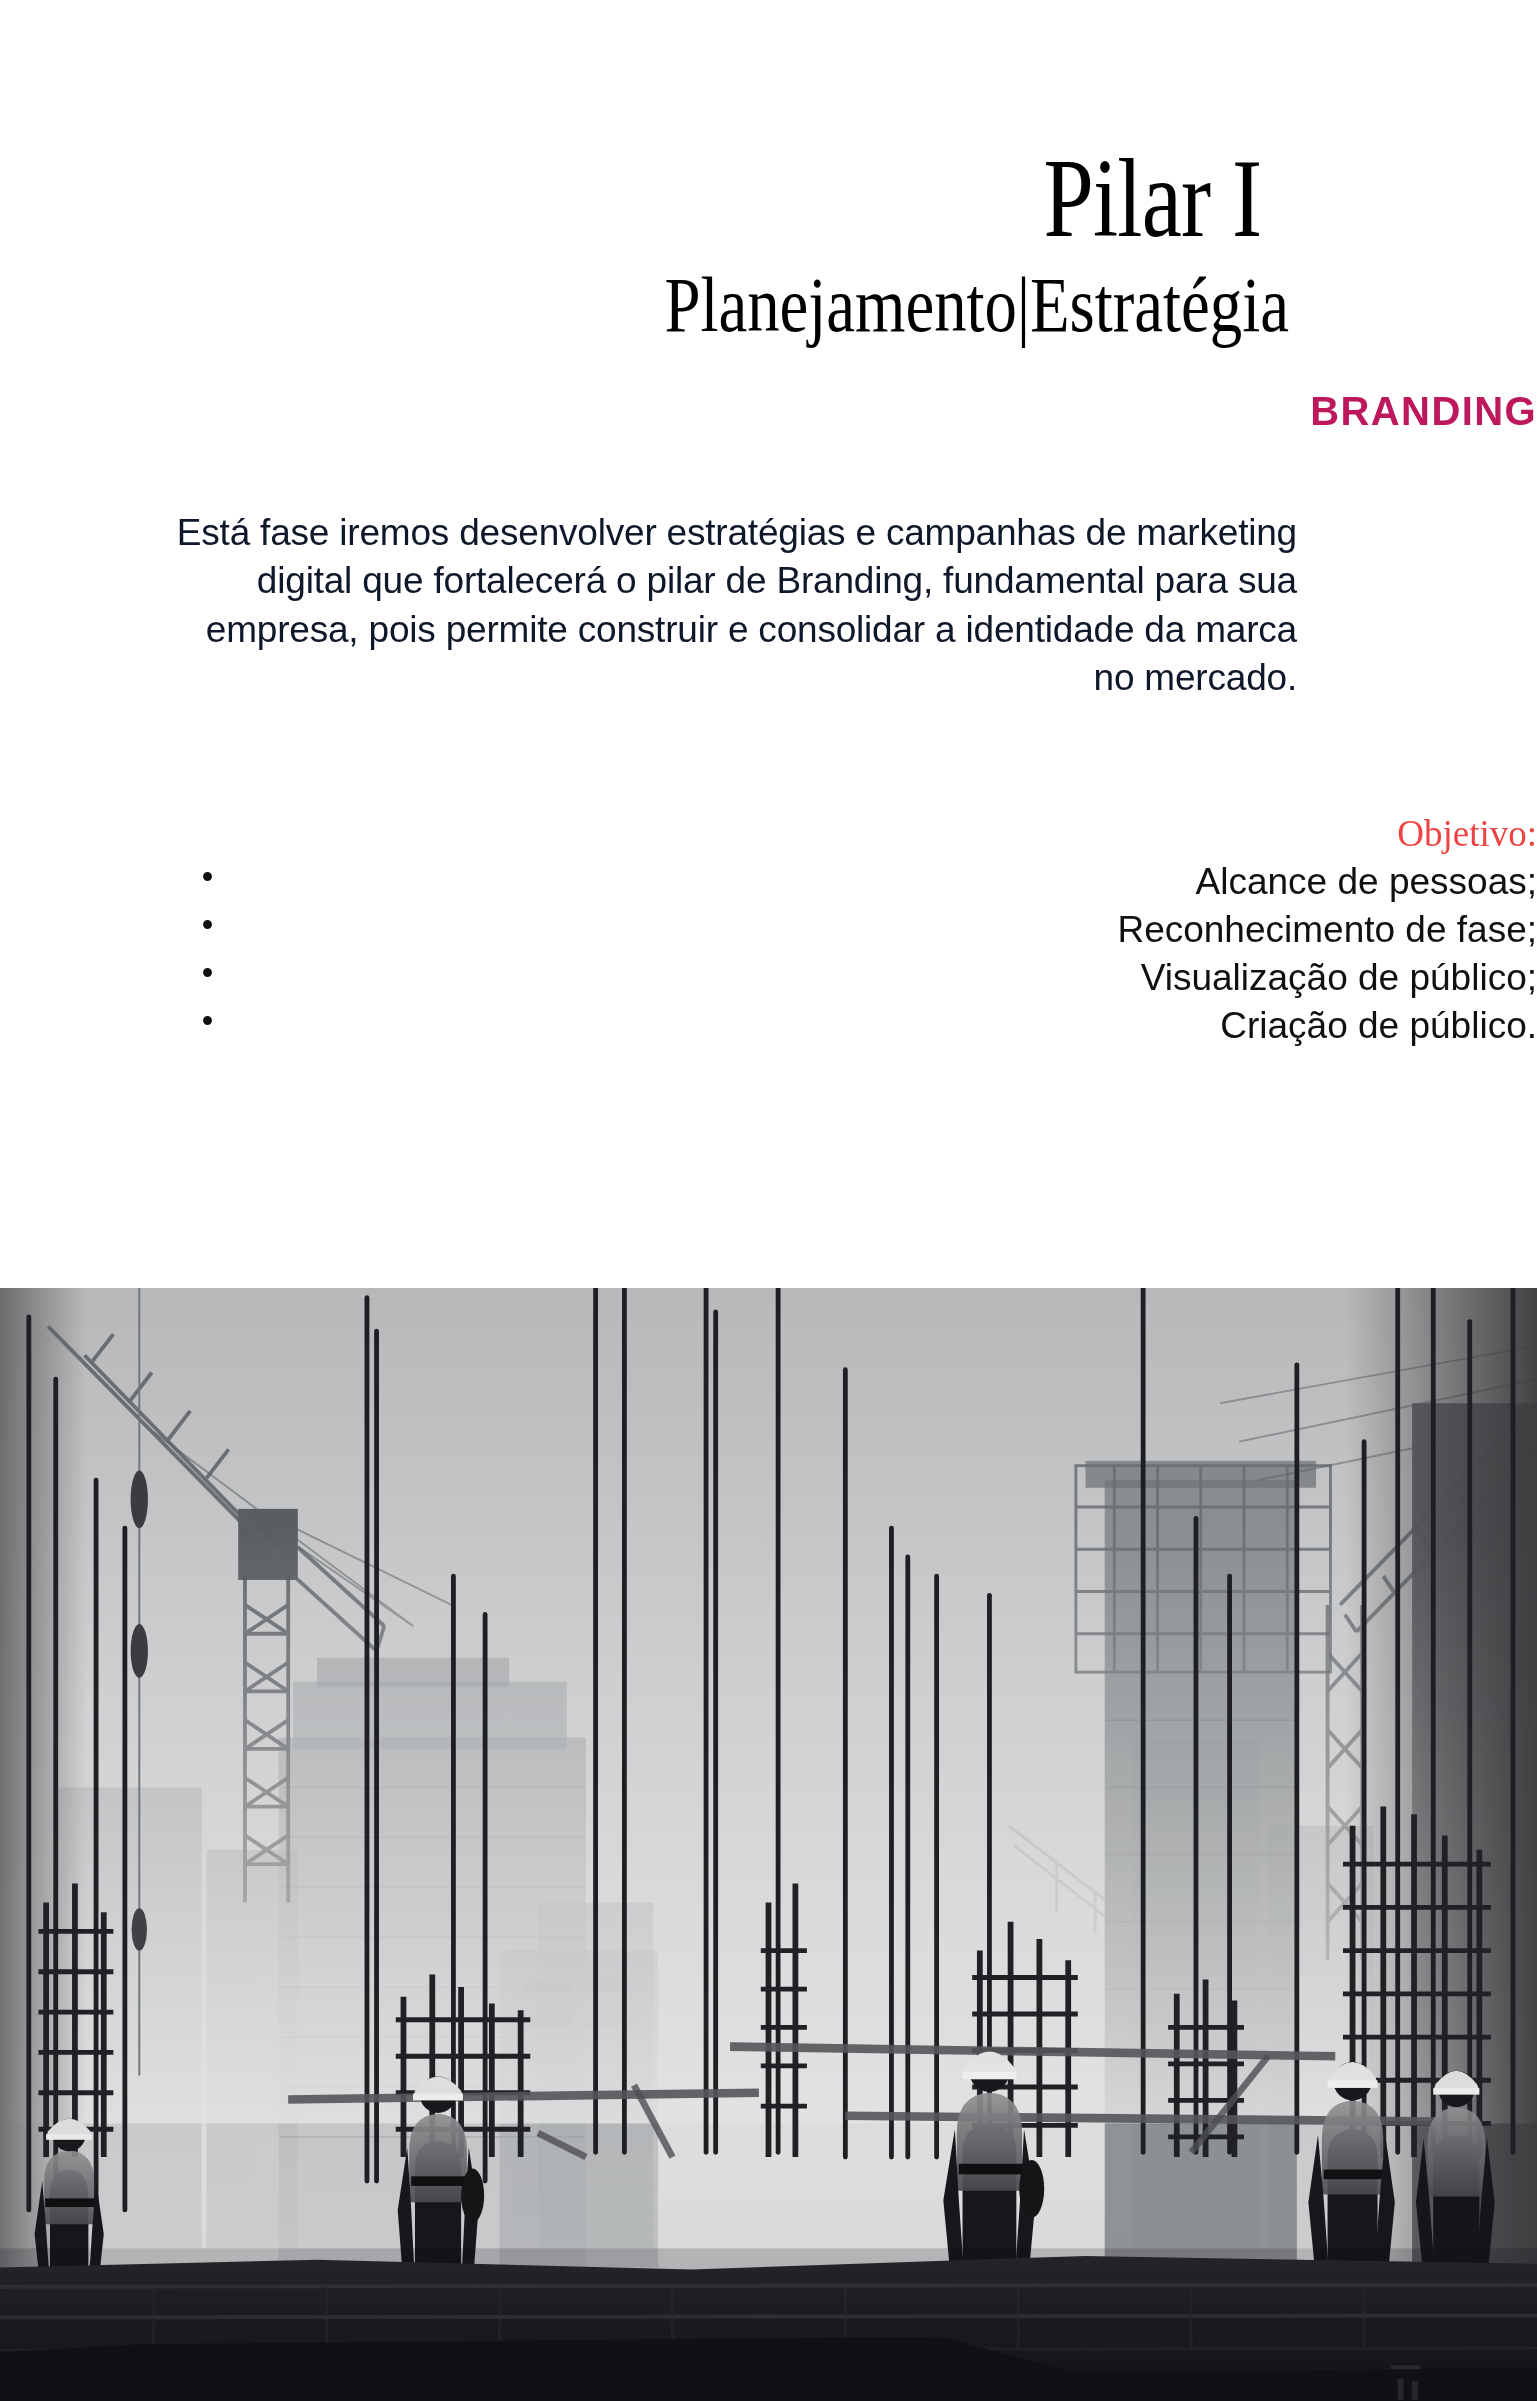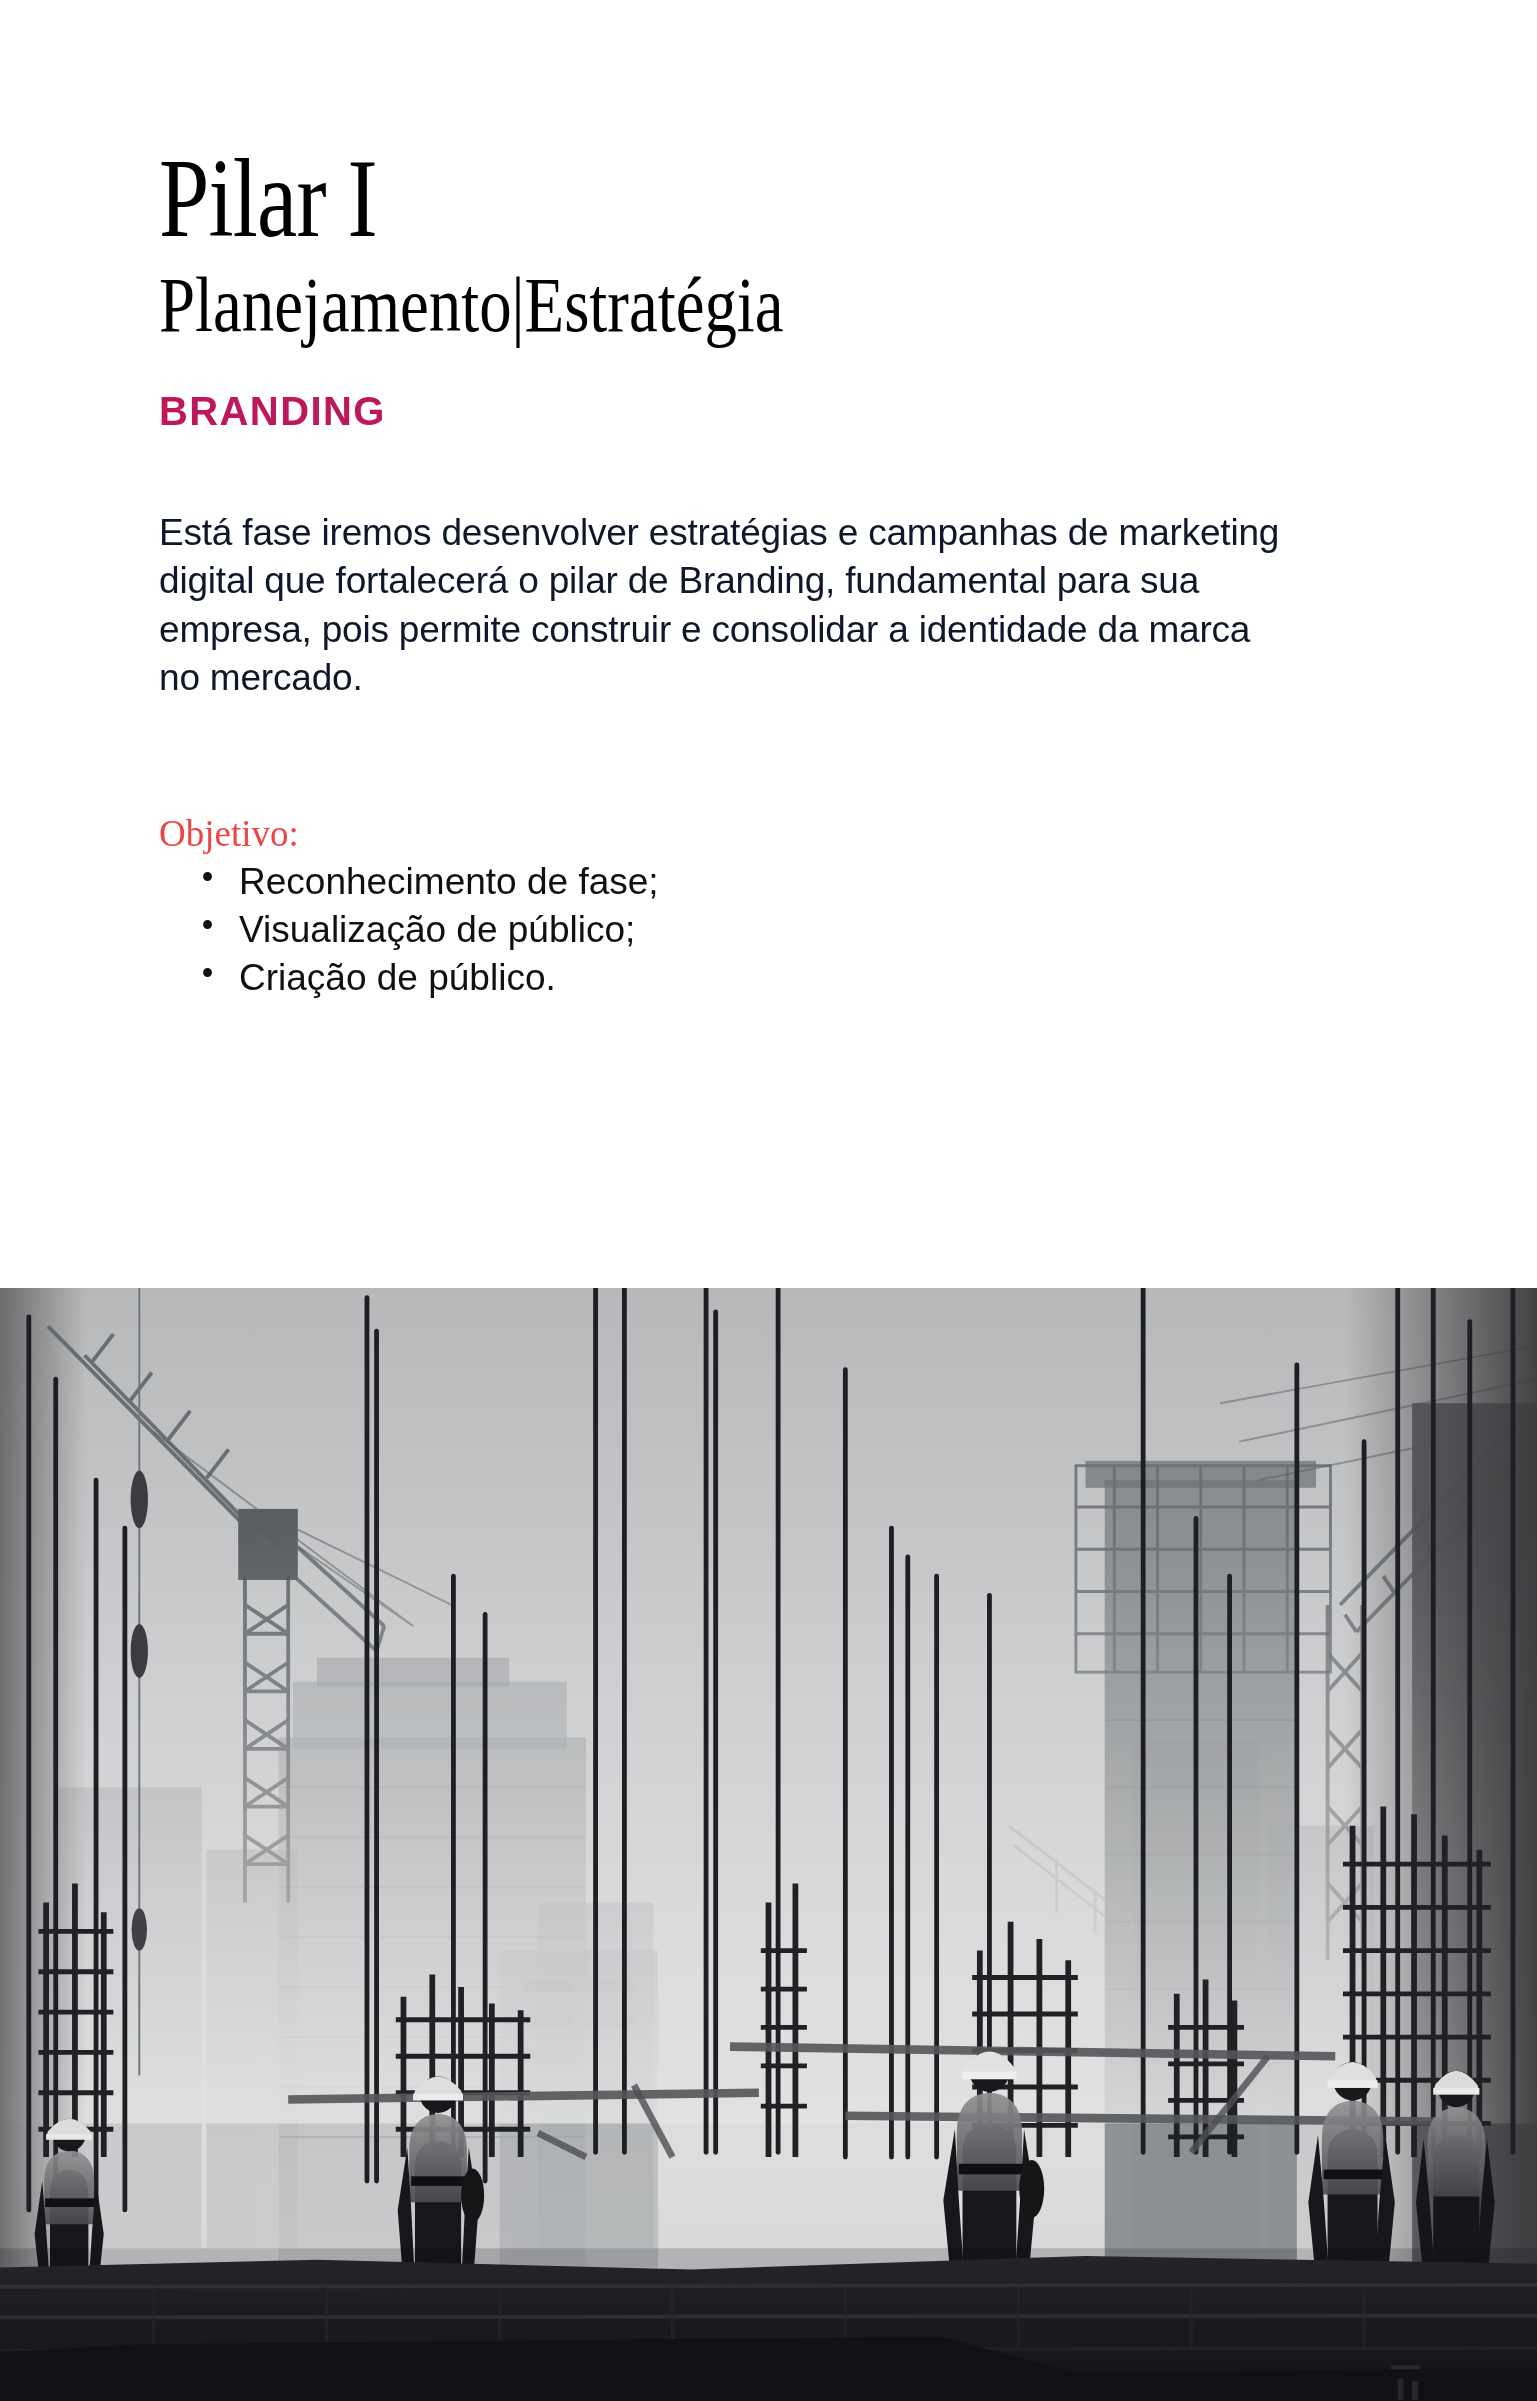--- a/index.html
+++ b/index.html
@@ -8,20 +8,21 @@
     background:#ffffff;
     font-family:"Liberation Sans", sans-serif;
     overflow:hidden;
     position:relative;
   }
 
   
   .doc{
     position:absolute;left:0;top:0;width:1537px;height:1000px;
     background:#ffffff;
+    text-align:right;
   }
   .pad{padding:144px 0 0 159px;}
 
   .title{
     font-family:"Liberation Serif", serif;
     font-weight:400;
     font-size:113px;
     line-height:0.95;
     letter-spacing:-1px;
     color:#000000;
@@ -107,20 +108,21 @@
 
     <h2 class="subtitle">Planejamento|Estratégia</h2>
 
     <div class="kicker" style="color: #be185d;">BRANDING</div>
 
     <p class="para">Está fase iremos desenvolver estratégias e campanhas de marketing digital que fortalecerá o pilar de Branding, fundamental para sua empresa, pois permite construir e consolidar a identidade da marca no mercado.</p>
 
     <div class="goal-head">Objetivo:</div>
 
     <ul class="goals">
+      <li>Alcance de pessoas;</li>
       <li>Reconhecimento de fase;</li>
       <li>Visualização de público;</li>
       <li>Criação de público.</li>
     </ul>
 
   </div>
 </div>
 
 <div class="photo">
 <svg viewBox="0 0 1600 1159" preserveAspectRatio="none">

